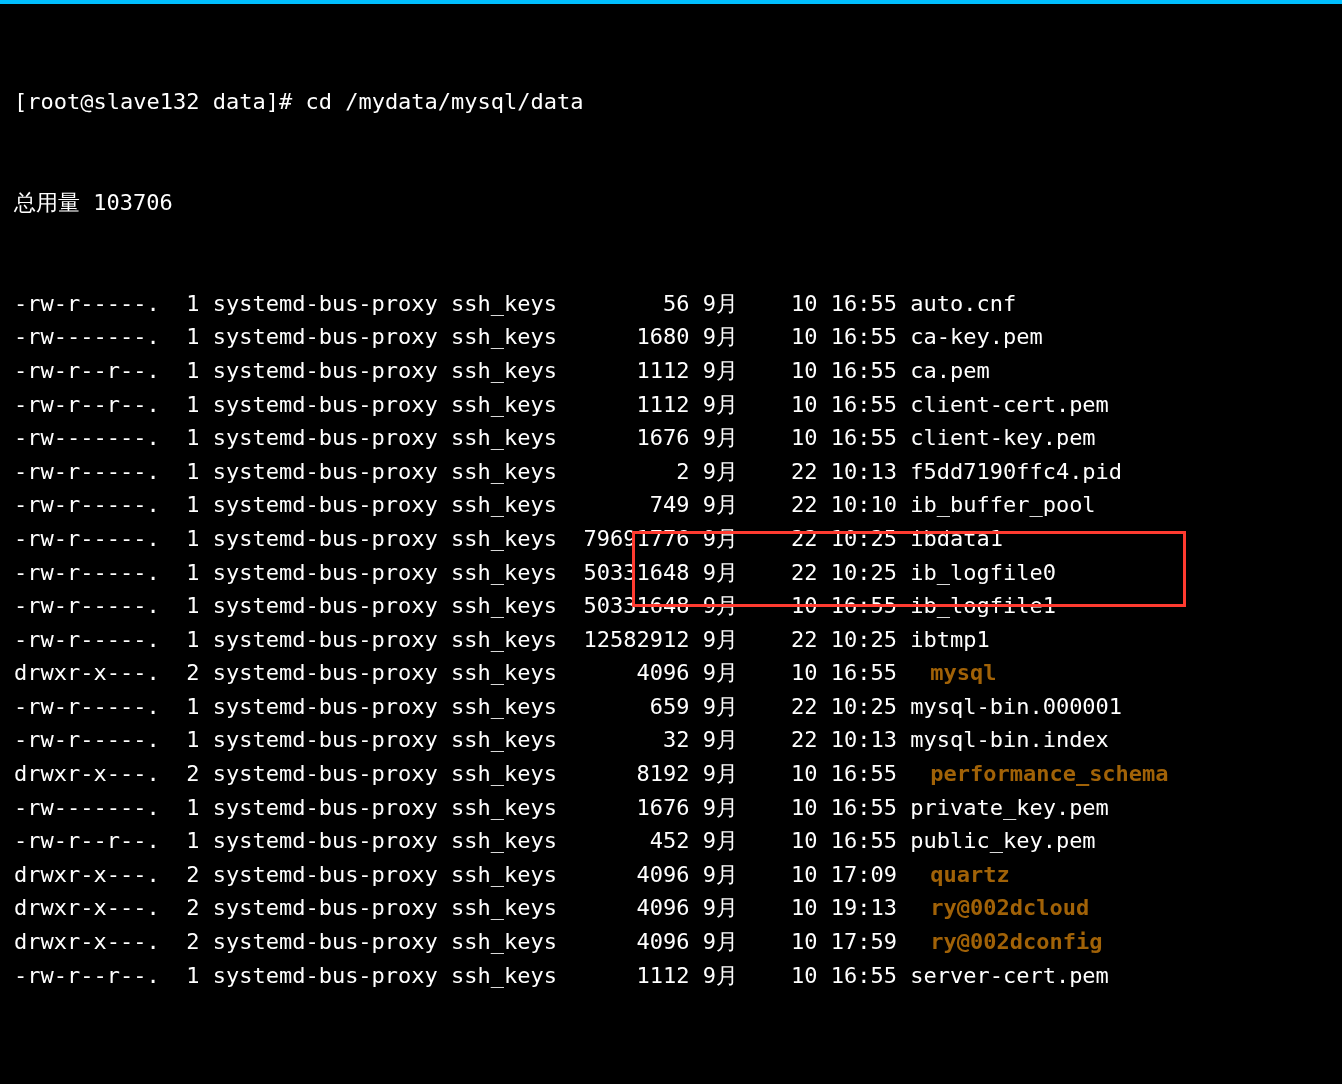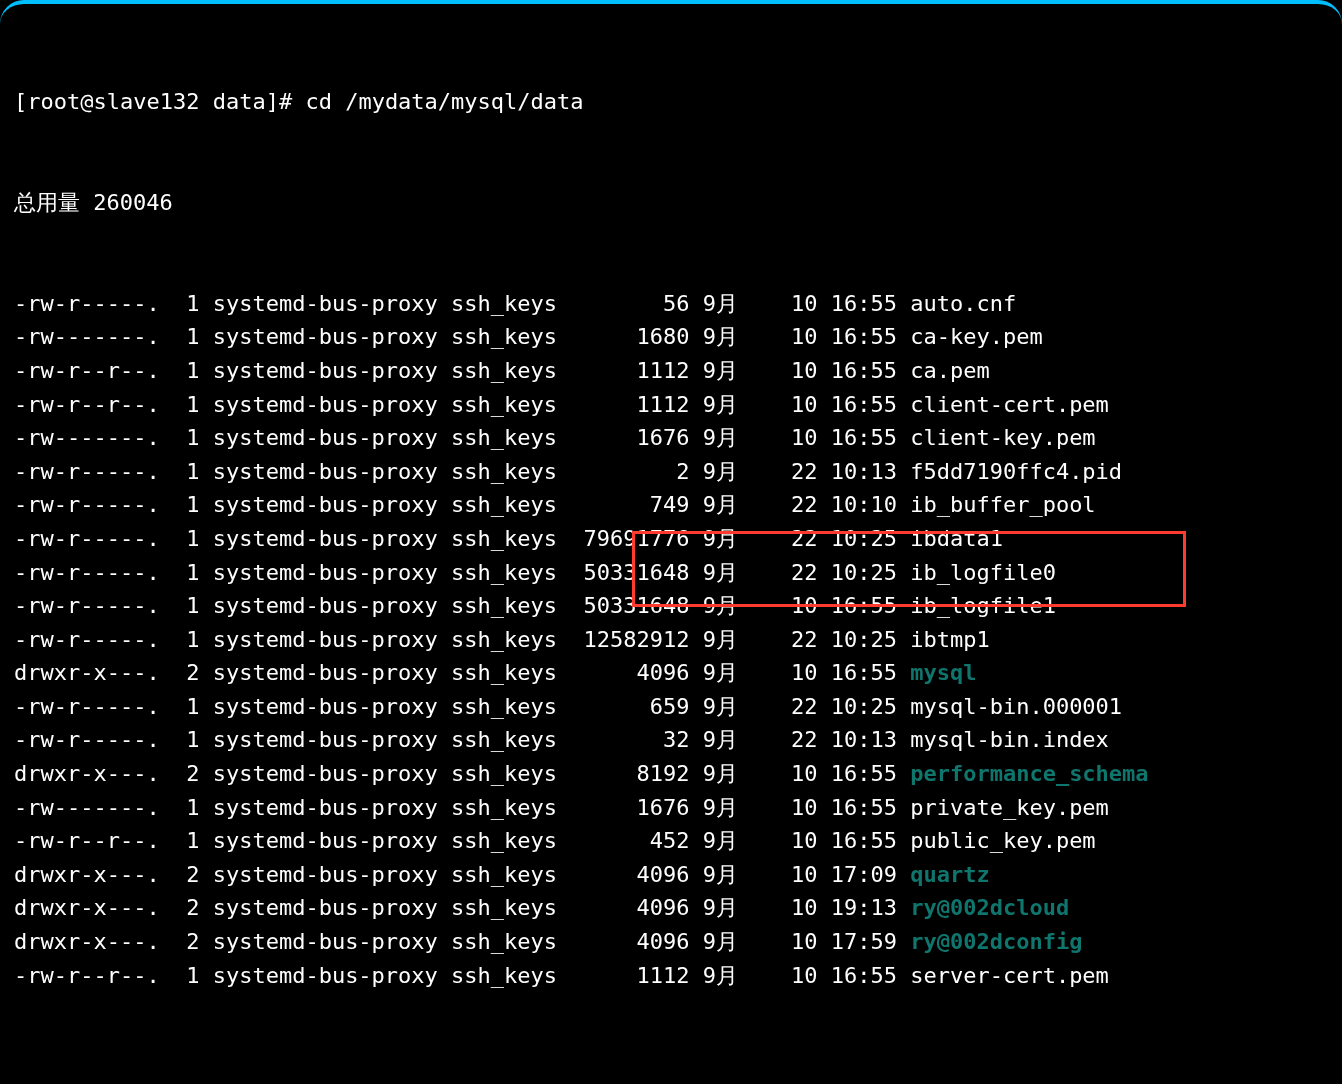--- a/index.html
+++ b/index.html
@@ -13,37 +13,37 @@
   }
   .terminal {
     position: relative;
     width: 1342px;
     height: 1084px;
     box-sizing: border-box;
     background: #000;
     border-top: 4px solid #00bfff;
     padding: 14px 14px 0 14px;
     white-space: pre;
-    border-radius: 24px;
   }
   .line {
     display: block;
   }
   .dir {
-    color: #0f766e;
+    color: #a16207;
     font-weight: bold;
+    margin-left: 20px;
   }
   .highlight-box {
     position: absolute;
     border: 3px solid #ff3b30;
     pointer-events: none;
   }
 </style>
 </head>
 <body>
 
 <div class="terminal">
   <div class="line"><span>[root@slave132 data]# </span><span>cd /mydata/mysql/data</span></div>
-  <div class="line">总用量 260046</div>
+  <div class="line">总用量 103706</div>
   <div id="listing"><div class="line"><span>-rw-r-----.  1 systemd-bus-proxy ssh_keys        56 9月    10 16:55 </span><span>auto.cnf</span></div><div class="line"><span>-rw-------.  1 systemd-bus-proxy ssh_keys      1680 9月    10 16:55 </span><span>ca-key.pem</span></div><div class="line"><span>-rw-r--r--.  1 systemd-bus-proxy ssh_keys      1112 9月    10 16:55 </span><span>ca.pem</span></div><div class="line"><span>-rw-r--r--.  1 systemd-bus-proxy ssh_keys      1112 9月    10 16:55 </span><span>client-cert.pem</span></div><div class="line"><span>-rw-------.  1 systemd-bus-proxy ssh_keys      1676 9月    10 16:55 </span><span>client-key.pem</span></div><div class="line"><span>-rw-r-----.  1 systemd-bus-proxy ssh_keys         2 9月    22 10:13 </span><span>f5dd7190ffc4.pid</span></div><div class="line"><span>-rw-r-----.  1 systemd-bus-proxy ssh_keys       749 9月    22 10:10 </span><span>ib_buffer_pool</span></div><div class="line"><span>-rw-r-----.  1 systemd-bus-proxy ssh_keys  79691776 9月    22 10:25 </span><span>ibdata1</span></div><div class="line"><span>-rw-r-----.  1 systemd-bus-proxy ssh_keys  50331648 9月    22 10:25 </span><span>ib_logfile0</span></div><div class="line"><span>-rw-r-----.  1 systemd-bus-proxy ssh_keys  50331648 9月    10 16:55 </span><span>ib_logfile1</span></div><div class="line"><span>-rw-r-----.  1 systemd-bus-proxy ssh_keys  12582912 9月    22 10:25 </span><span>ibtmp1</span></div><div class="line"><span>drwxr-x---.  2 systemd-bus-proxy ssh_keys      4096 9月    10 16:55 </span><span class="dir">mysql</span></div><div class="line"><span>-rw-r-----.  1 systemd-bus-proxy ssh_keys       659 9月    22 10:25 </span><span>mysql-bin.000001</span></div><div class="line"><span>-rw-r-----.  1 systemd-bus-proxy ssh_keys        32 9月    22 10:13 </span><span>mysql-bin.index</span></div><div class="line"><span>drwxr-x---.  2 systemd-bus-proxy ssh_keys      8192 9月    10 16:55 </span><span class="dir">performance_schema</span></div><div class="line"><span>-rw-------.  1 systemd-bus-proxy ssh_keys      1676 9月    10 16:55 </span><span>private_key.pem</span></div><div class="line"><span>-rw-r--r--.  1 systemd-bus-proxy ssh_keys       452 9月    10 16:55 </span><span>public_key.pem</span></div><div class="line"><span>drwxr-x---.  2 systemd-bus-proxy ssh_keys      4096 9月    10 17:09 </span><span class="dir">quartz</span></div><div class="line"><span>drwxr-x---.  2 systemd-bus-proxy ssh_keys      4096 9月    10 19:13 </span><span class="dir">ry@002dcloud</span></div><div class="line"><span>drwxr-x---.  2 systemd-bus-proxy ssh_keys      4096 9月    10 17:59 </span><span class="dir">ry@002dconfig</span></div><div class="line"><span>-rw-r--r--.  1 systemd-bus-proxy ssh_keys      1112 9月    10 16:55 </span><span>server-cert.pem</span></div></div>
   
   <div id="hl" class="highlight-box" style="left: 632px; top: 527px; width: 548px; height: 70px;"></div>
 </div>
 
 </body></html>

